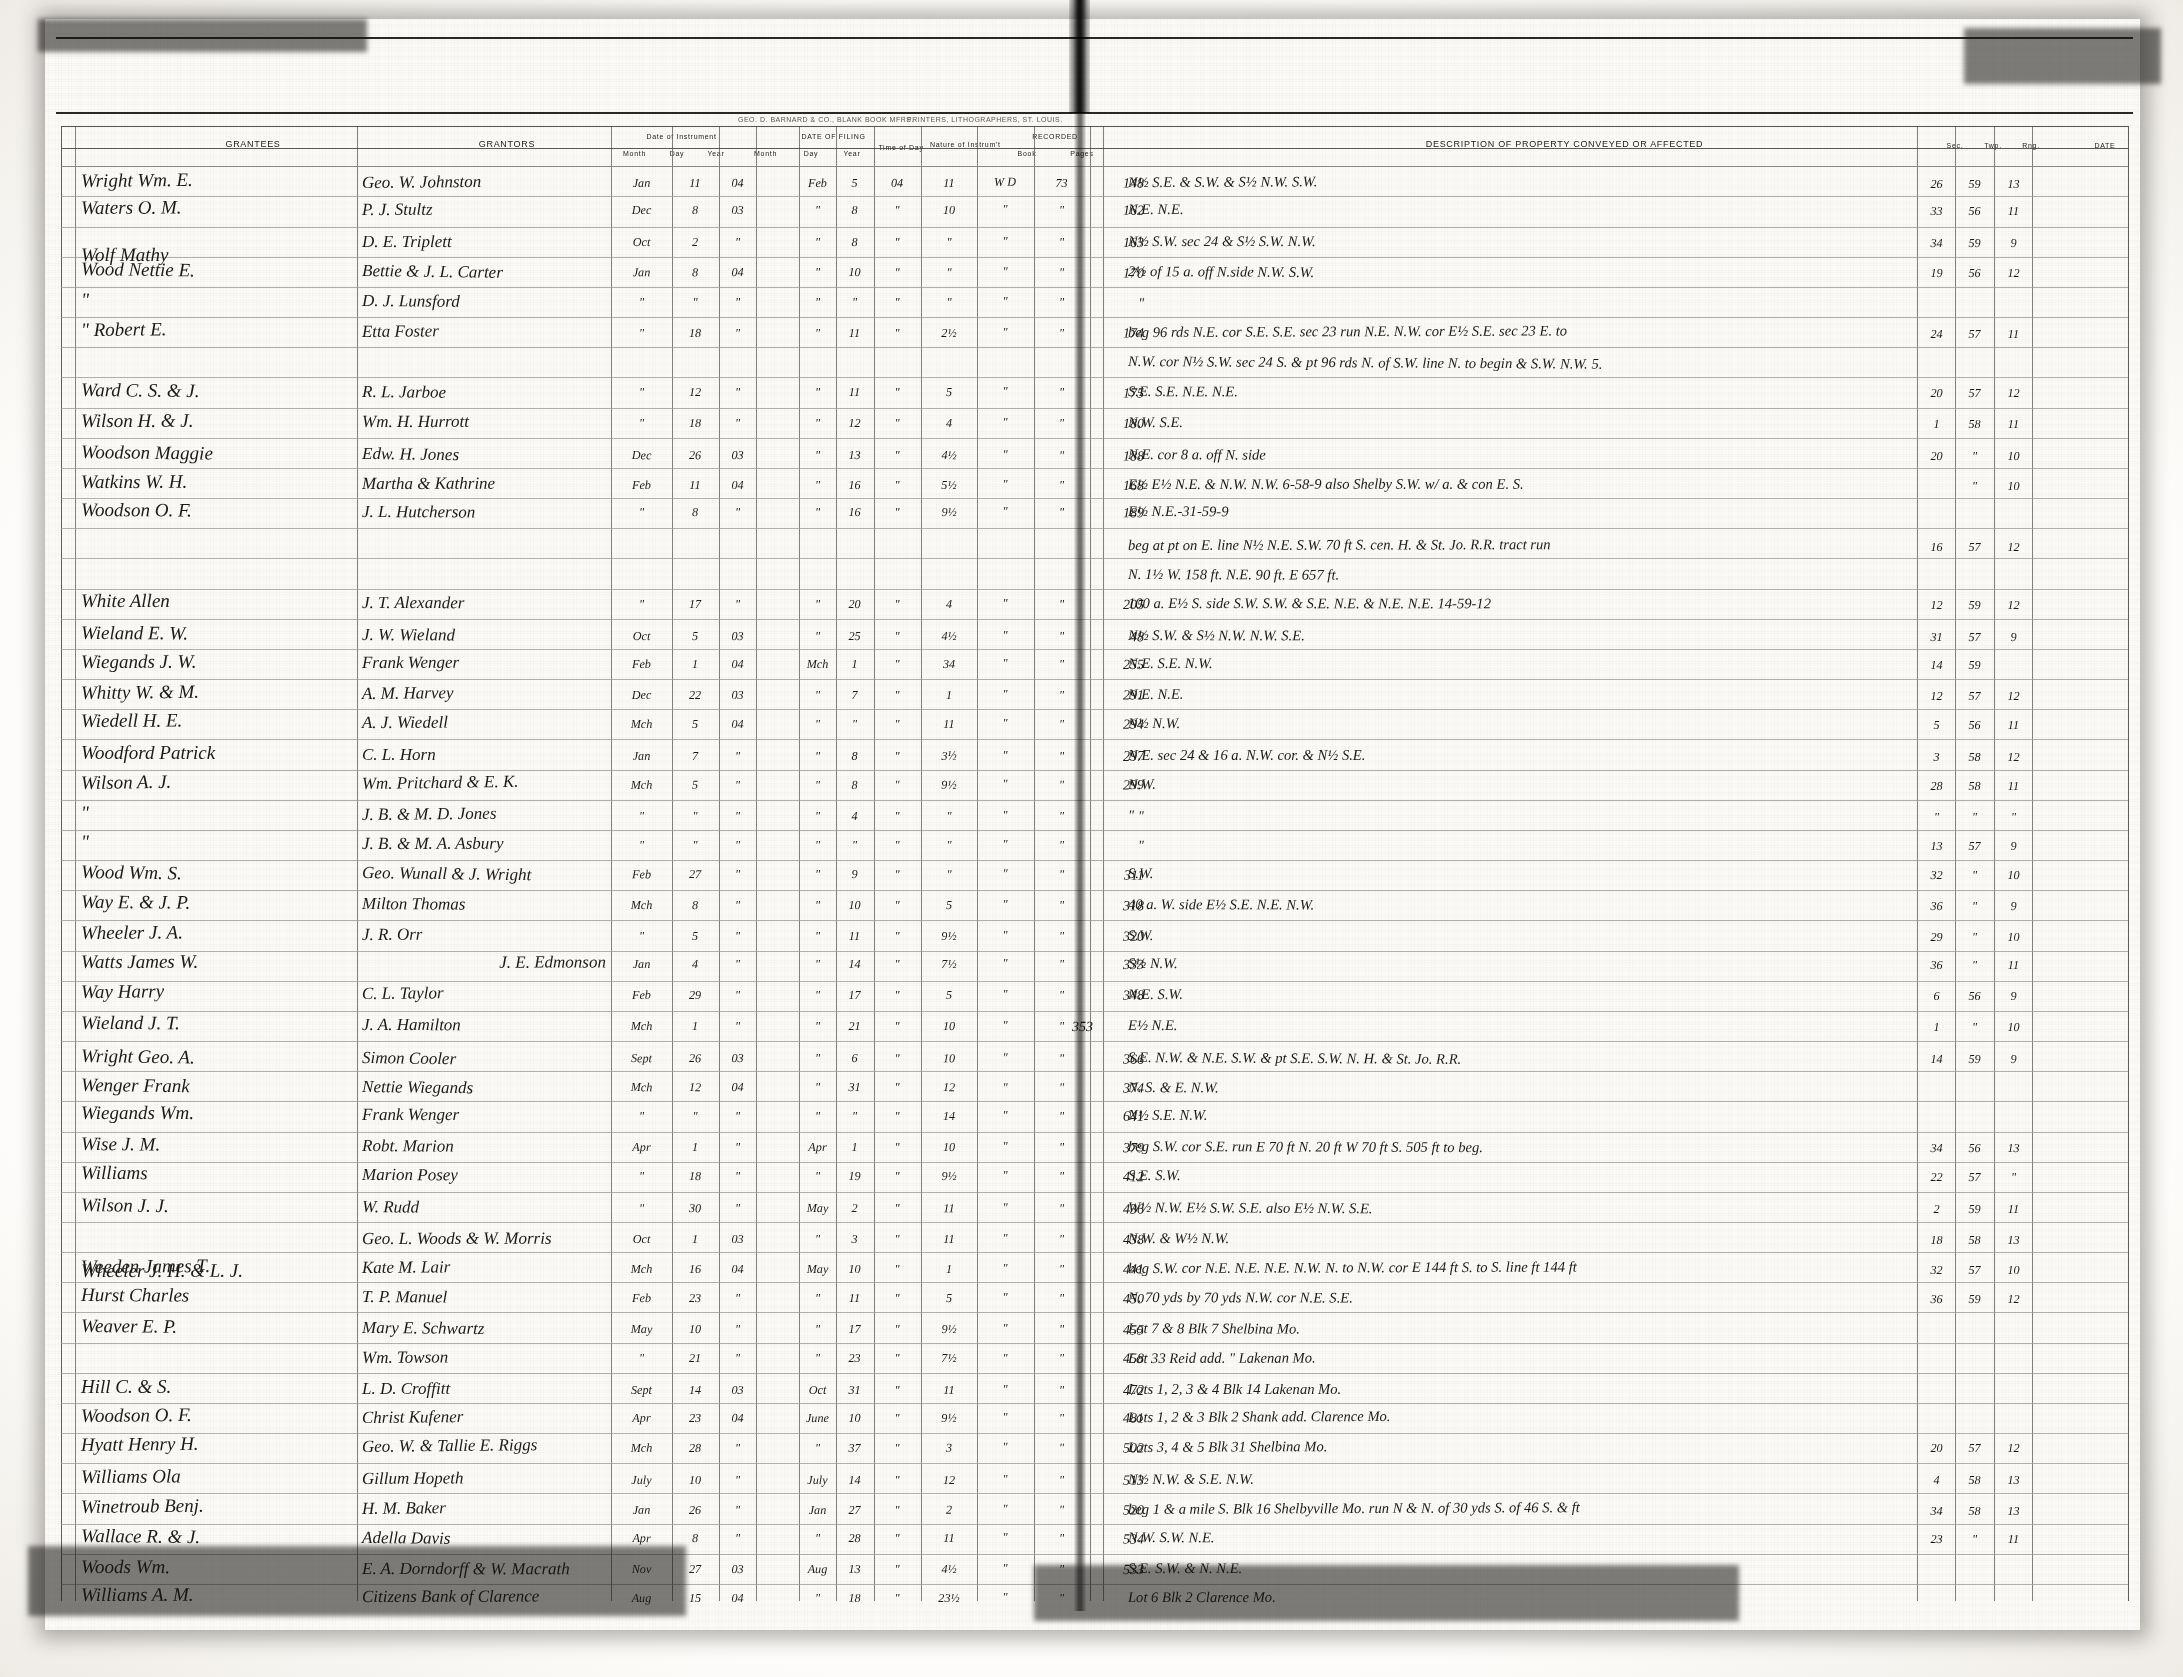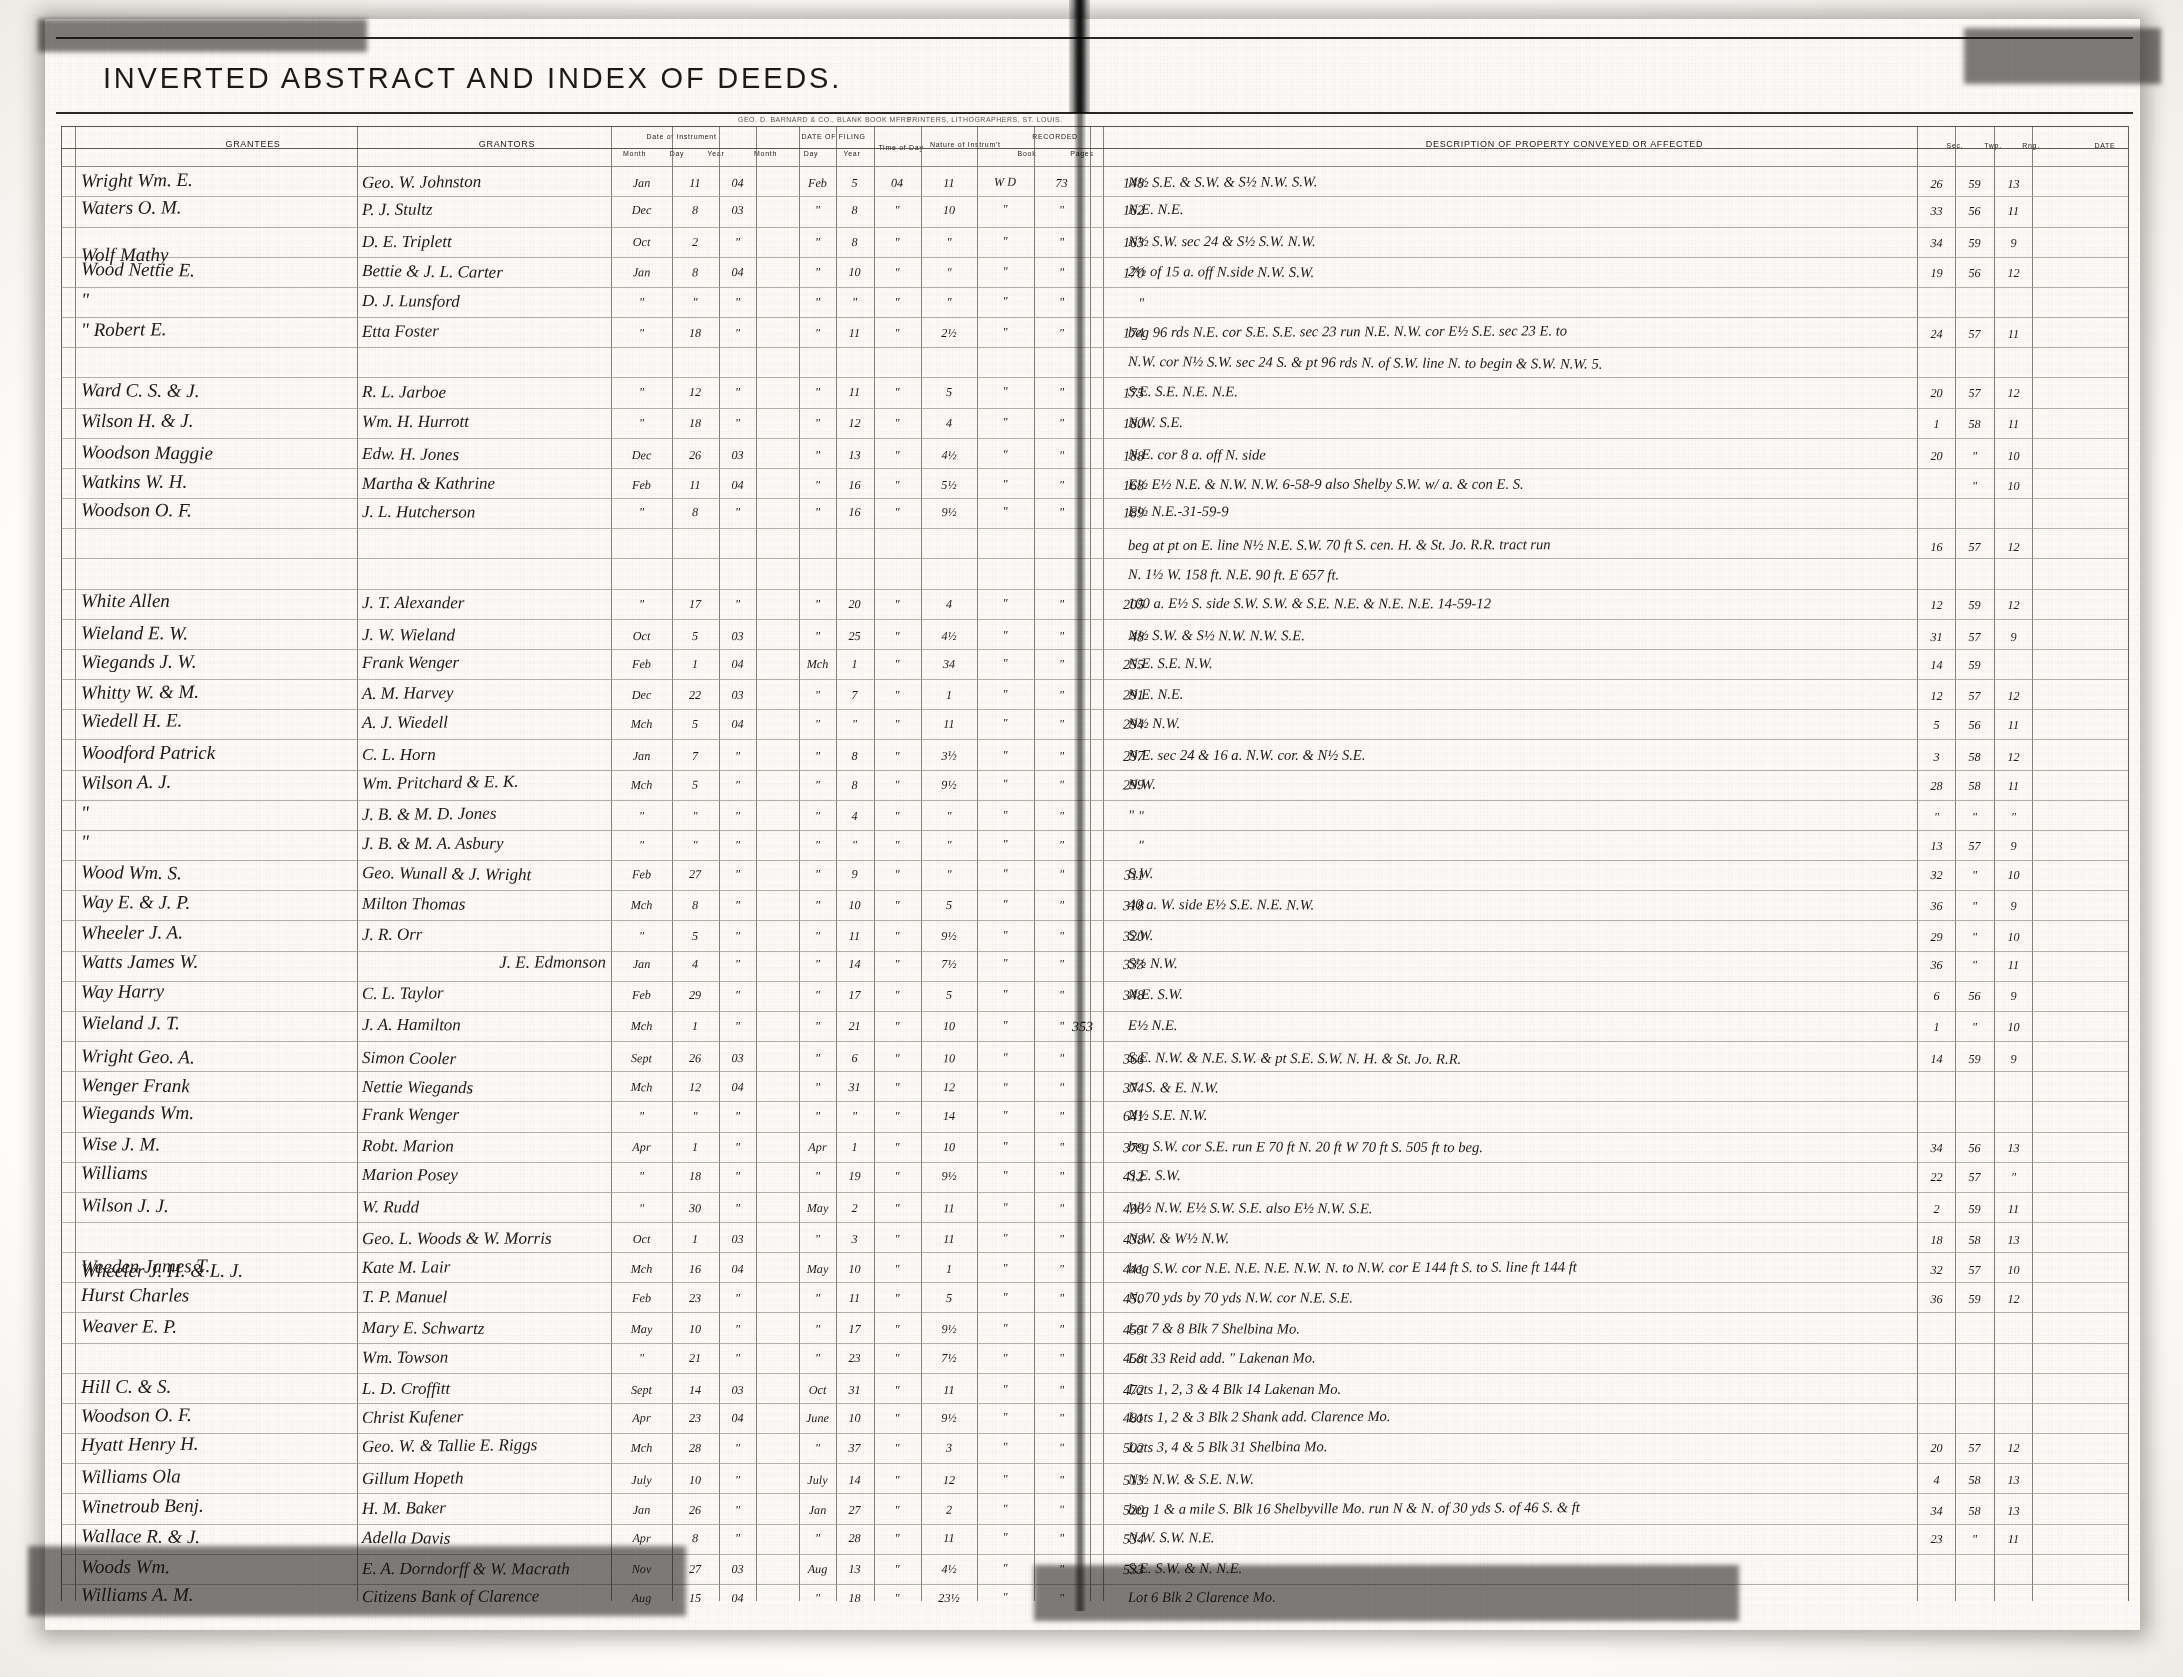--- a/index.html
+++ b/index.html
@@ -177,21 +177,20 @@
 <body>
 
 <div class="page">
   <div class="scan"></div>
   <div class="paper">
     <div class="grain"></div>
   </div>
 
   <div class="rule-top"></div>
   <div class="header">
-    <div class="hdr-title-left">INVERTED ABSTRACT AND INDEX OF DEEDS.</div>
   </div>
   <div class="rule-under-title"></div>
   <div class="imprint-left">GEO. D. BARNARD &amp; CO., BLANK BOOK MFRS.</div>
   <div class="imprint-right">PRINTERS, LITHOGRAPHERS, ST. LOUIS.</div>
 
   <div class="colhdr">
     <div class="ch small" style="left:117px; top:13px; width:150px;">GRANTEES</div>
     <div class="ch small" style="left:371px; top:13px; width:150px;">GRANTORS</div>
     <div class="ch tiny" style="left:550px; top:6.6px; width:141px;">Date of Instrument</div>
     <div class="ch tiny" style="left:695px; top:6.6px; width:155px;">DATE OF FILING</div>

